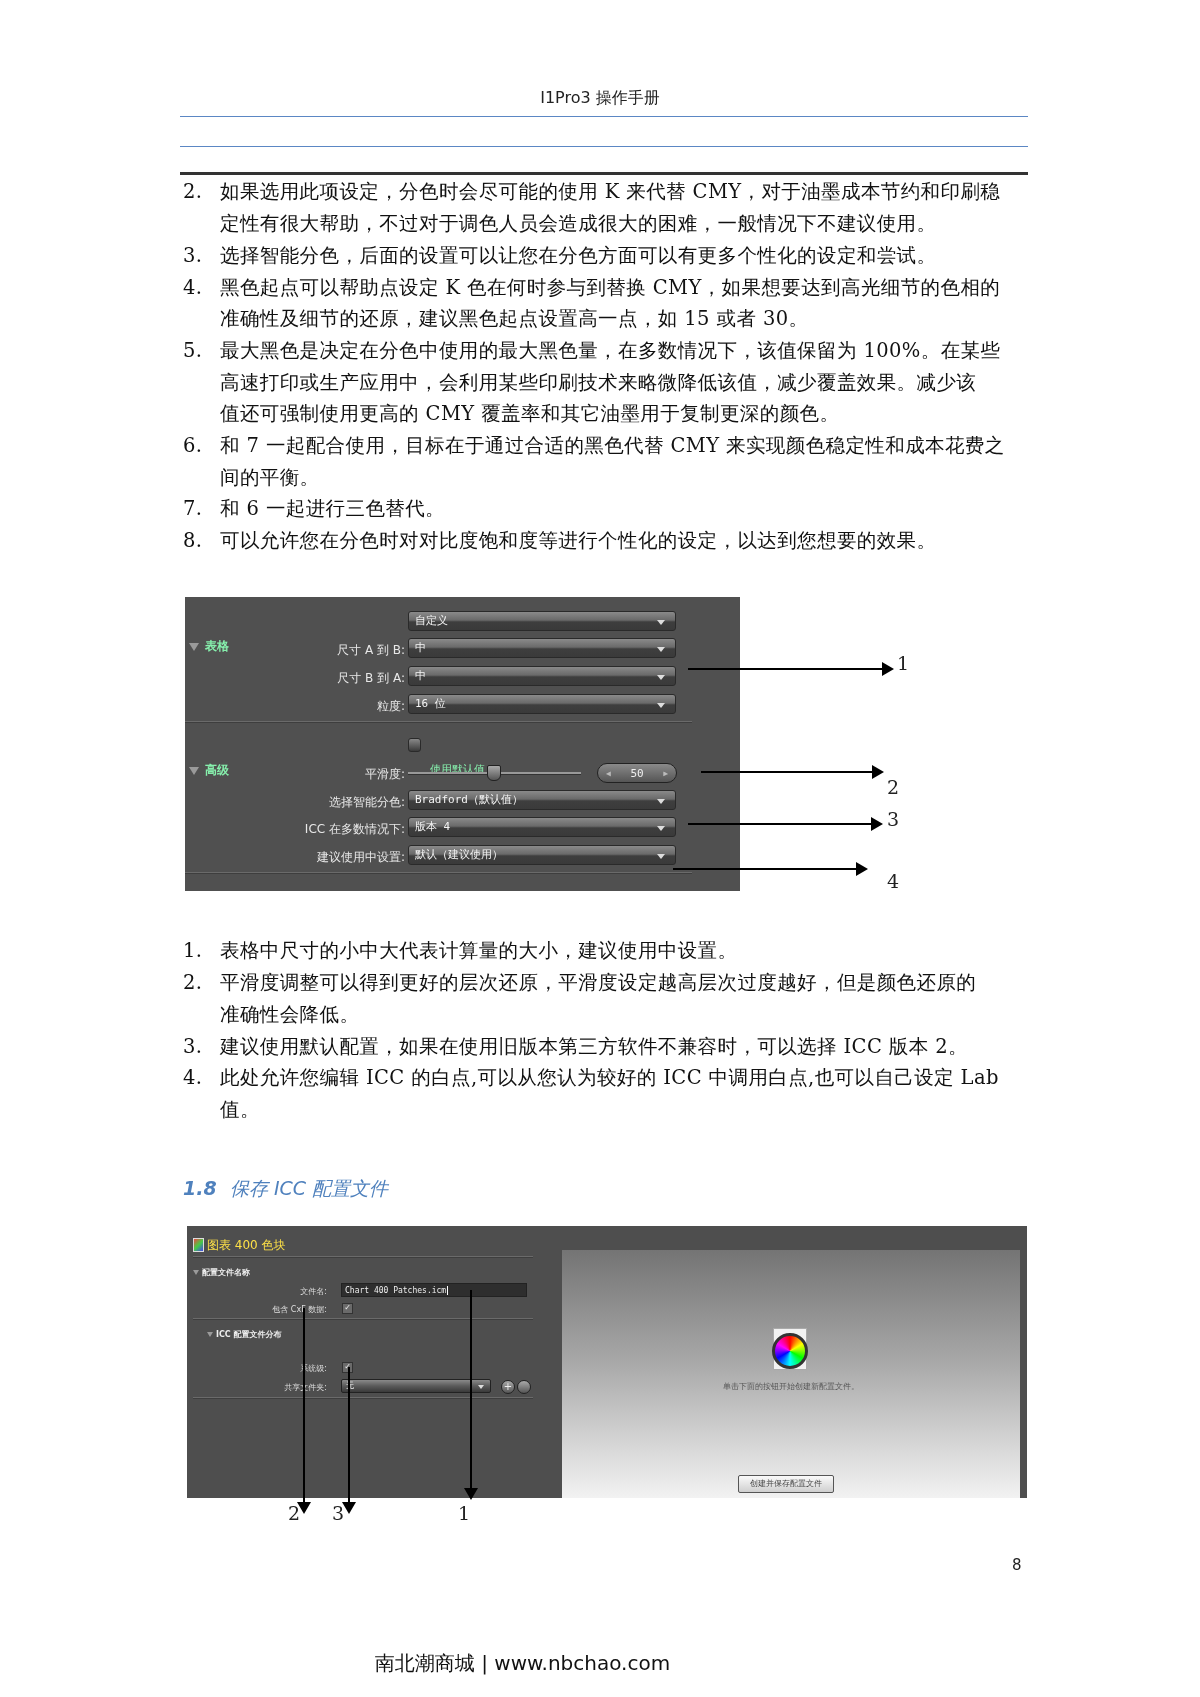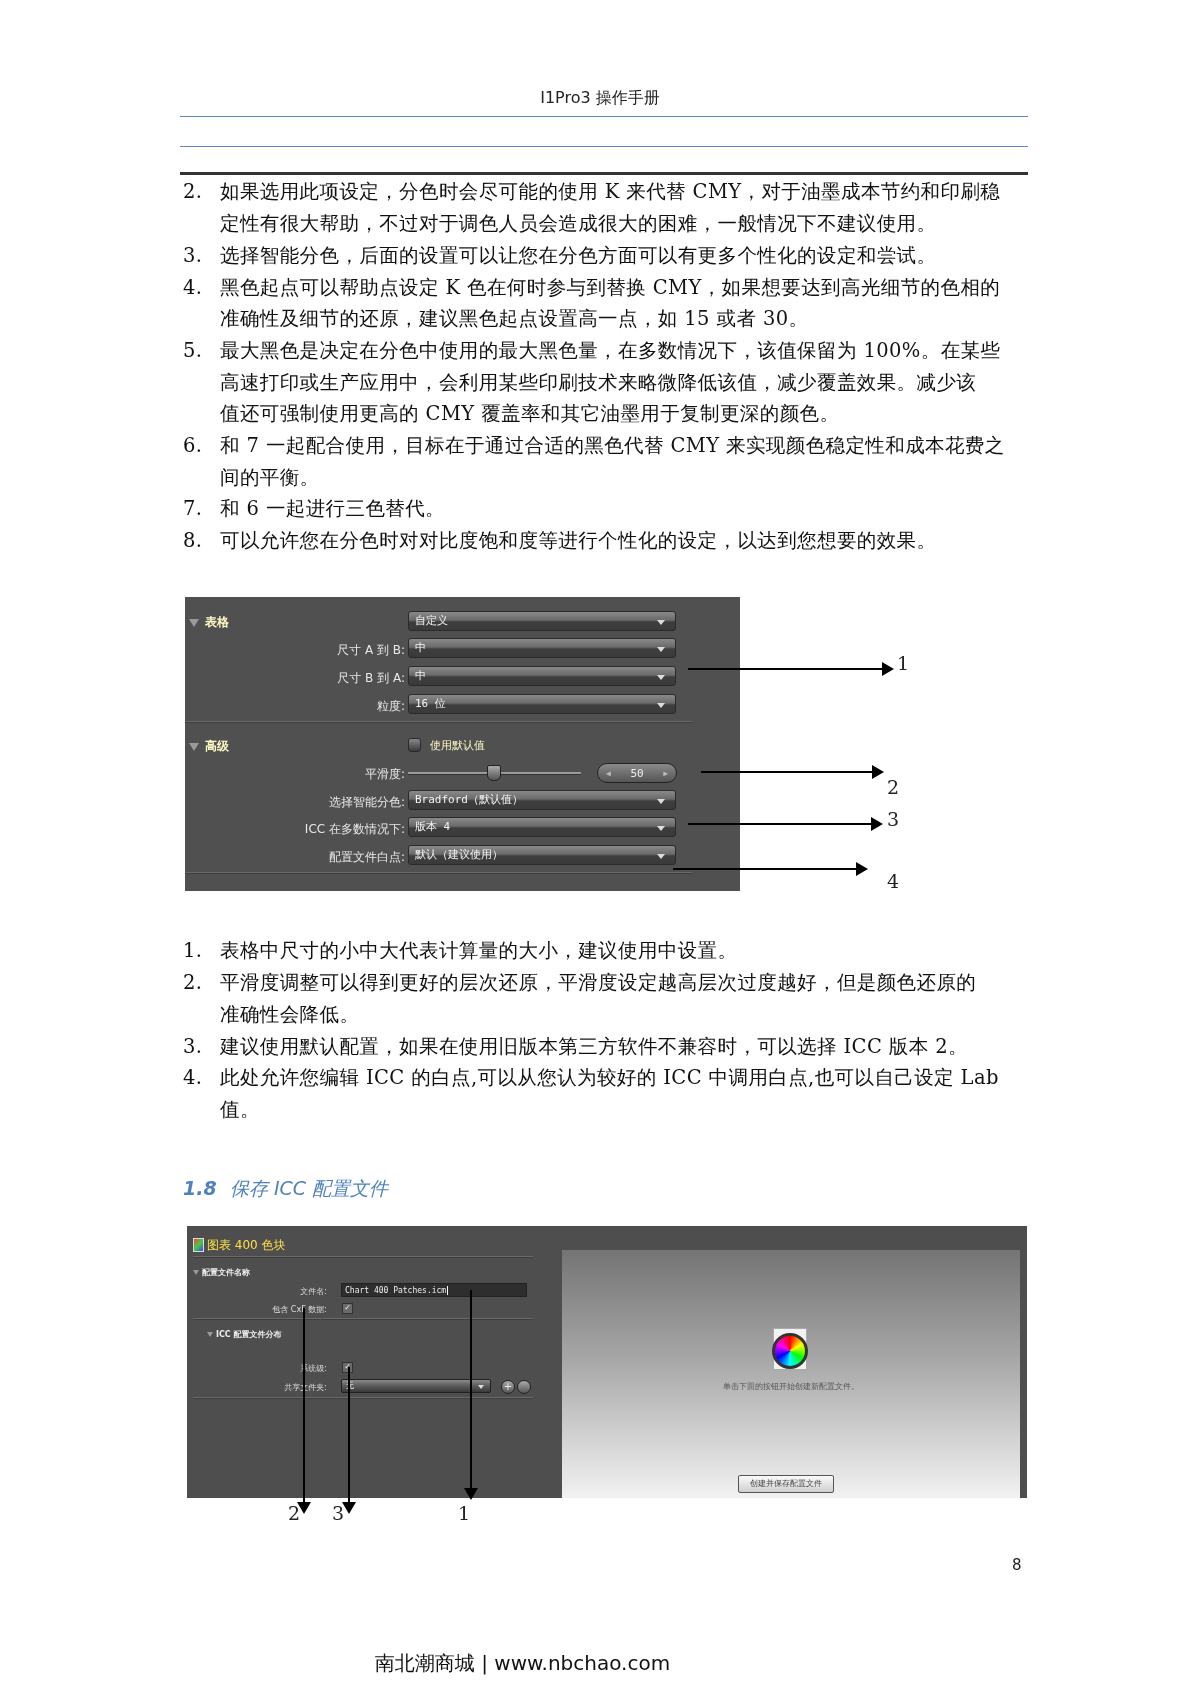--- a/index.html
+++ b/index.html
@@ -13,21 +13,21 @@
   .line { left:0; font-size:19.5px; line-height:22px; white-space:nowrap; color:#111; letter-spacing:0.4px; }
   .num { left:183px; }
   .txt { left:212px;margin-left:8px; }
   .h2 { left:183px; top:1176px; font-family:"DejaVu Sans","Liberation Sans",sans-serif;
     font-style:italic; font-weight:bold; font-size:19px; color:#4f81bd; }
   .h2 .cn { font-weight:normal; }
 
   
   .panel1 { left:185px; top:597px; width:555px; height:294px; background:#505050; }
   .p-label { font-family:"DejaVu Sans","Liberation Sans",sans-serif; font-size:12px; color:#e8e8e8; text-align:right; width:220px; }
-  .p-sect { font-family:"DejaVu Sans","Liberation Sans",sans-serif; font-size:12px; font-weight:bold; color:#fef9c3; }
+  .p-sect { font-family:"DejaVu Sans","Liberation Sans",sans-serif; font-size:12px; font-weight:bold; color:#86efac;margin-top:24px; }
   .tri { display:inline-block; width:0; height:0; border-left:5px solid transparent; border-right:5px solid transparent;
          border-top:8px solid #9a9a9a; margin-right:6px; vertical-align:middle; }
   .dd { height:20px; width:268px; border-radius:3px; border:1px solid #2a2a2a;
         background:linear-gradient(#8a8a8a 0%, #6a6a6a 45%, #3e3e3e 55%, #3a3a3a 100%);
         box-sizing:border-box; font-family:"DejaVu Sans Mono","Liberation Mono",monospace; font-size:11px; color:#f5f5f5;
         padding:1px 6px; }
   .dd .arr { position:absolute; right:10px; top:8px; width:0; height:0; border-left:4px solid transparent;
         border-right:4px solid transparent; border-top:5px solid #ddd; }
   .divider { height:1px; background:#6a6a6a; border-bottom:1px solid #3e3e3e; }
   .chk { width:11px; height:12px; border-radius:3px; background:linear-gradient(#888,#3a3a3a); border:1px solid #2a2a2a; }
@@ -154,21 +154,21 @@
   </div>
 
   <div class="abs p-label" style="left:0;top:197px">选择智能分色:</div>
   <div class="abs dd" style="left:223px;top:193px">
     <span>Bradford（默认值）</span><span class="arr"></span>
   </div>
   <div class="abs p-label" style="left:0;top:224px">ICC 在多数情况下:</div>
   <div class="abs dd" style="left:223px;top:220px">
     <span>版本 4</span><span class="arr"></span>
   </div>
-  <div class="abs p-label" style="left:0;top:252px">配置文件白点:</div>
+  <div class="abs p-label" style="left:0;top:252px">建议使用中设置:</div>
   <div class="abs dd" style="left:223px;top:248px">
     <span>默认（建议使用）</span><span class="arr"></span>
   </div>
   <div class="abs divider" style="left:0;top:275px;width:507px"></div>
 </div>
 
 <div class="abs arrow-h" style="left:688px;top:668px;width:204px"></div>
 <div class="abs callout" style="left:897px;top:652px">1</div>
 <div class="abs arrow-h" style="left:701px;top:771px;width:181px"></div>
 <div class="abs callout" style="left:887px;top:776px">2</div>

